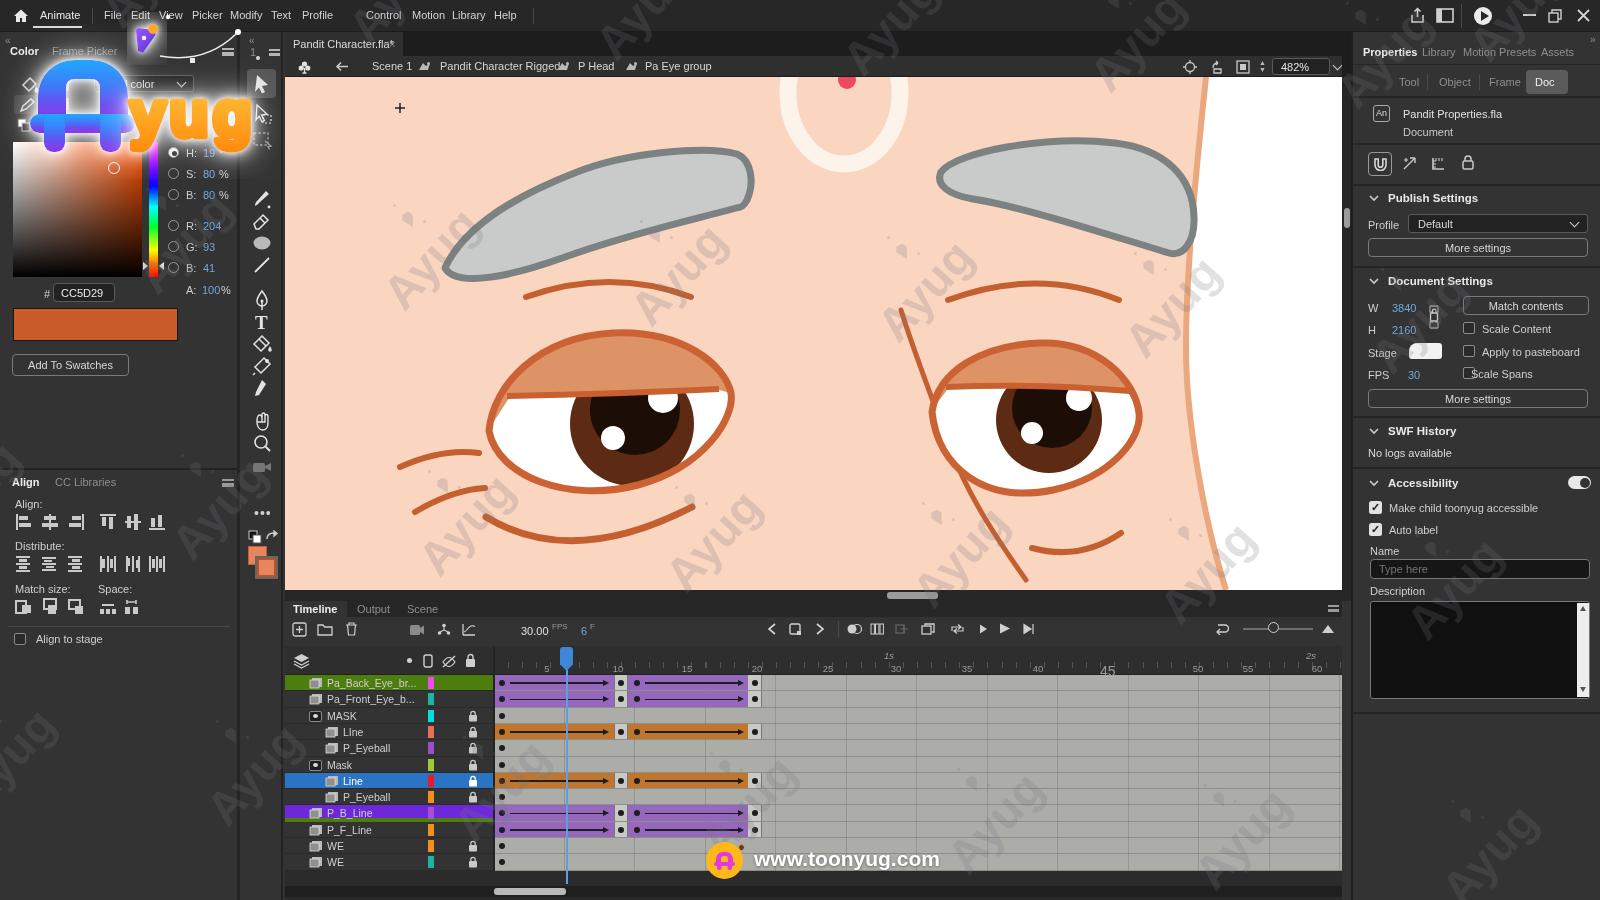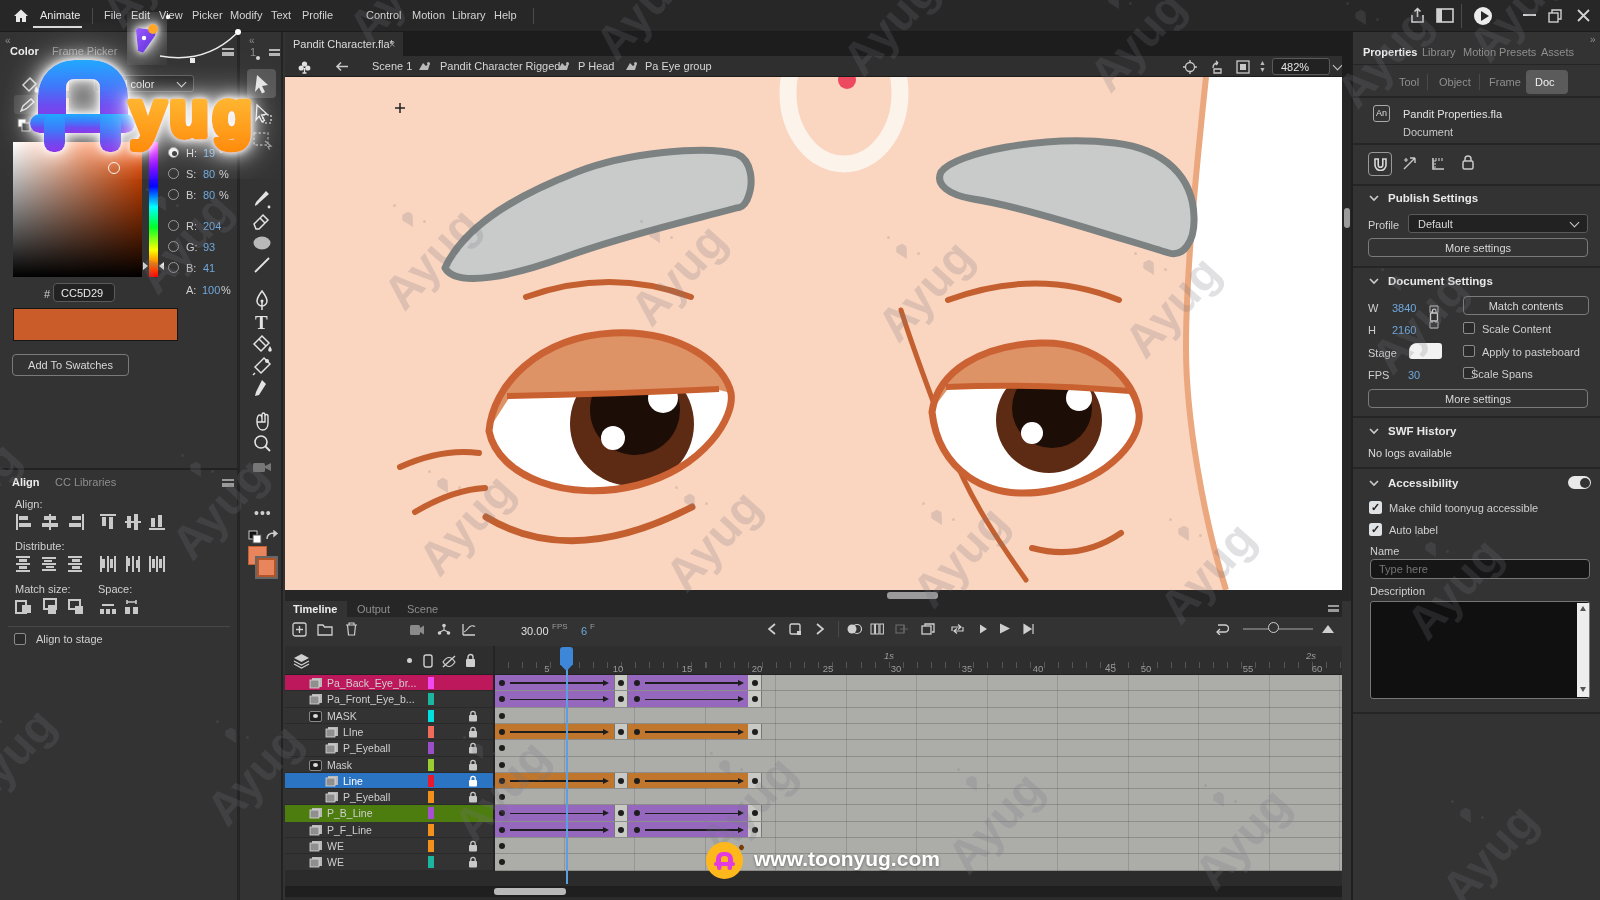--- a/index.html
+++ b/index.html
@@ -508,29 +508,29 @@
 <div class="a" style="left:494px;top:646px;width:848px;height:29px;overflow:hidden">
 <div class="a" style="left:0;top:16px;width:848px;height:6px;background:repeating-linear-gradient(to right,#555 0 1px,transparent 1px 14.1px)"></div>
 <div class="a" style="left:45px;top:17px;width:16px;text-align:center;color:#9a9a9a;font-size:9.5px">5</div>
 <div class="a" style="left:116px;top:17px;width:16px;text-align:center;color:#9a9a9a;font-size:9.5px">10</div>
 <div class="a" style="left:185px;top:17px;width:16px;text-align:center;color:#9a9a9a;font-size:9.5px">15</div>
 <div class="a" style="left:255px;top:17px;width:16px;text-align:center;color:#9a9a9a;font-size:9.5px">20</div>
 <div class="a" style="left:326px;top:17px;width:16px;text-align:center;color:#9a9a9a;font-size:9.5px">25</div>
 <div class="a" style="left:394px;top:17px;width:16px;text-align:center;color:#9a9a9a;font-size:9.5px">30</div>
 <div class="a" style="left:465px;top:17px;width:16px;text-align:center;color:#9a9a9a;font-size:9.5px">35</div>
 <div class="a" style="left:536px;top:17px;width:16px;text-align:center;color:#9a9a9a;font-size:9.5px">40</div>
-<div class="a" style="left:606px;top:17px;width:16px;text-align:right;color:#9a9a9a;font-size:10px">45</div>
-<div class="a" style="left:644px;top:17px;width:16px;text-align:center;color:#9a9a9a;font-size:9.5px">50</div>
+<div class="a" style="left:606px;top:17px;width:16px;text-align:left;color:#9a9a9a;font-size:14px">45</div>
+<div class="a" style="left:696px;top:17px;width:16px;text-align:center;color:#9a9a9a;font-size:9.5px">50</div>
 <div class="a" style="left:746px;top:17px;width:16px;text-align:center;color:#9a9a9a;font-size:9.5px">55</div>
 <div class="a" style="left:815px;top:17px;width:16px;text-align:center;color:#9a9a9a;font-size:9.5px">60</div>
 <div class="a" style="left:390px;top:4px;color:#9a9a9a;font-size:9.5px;font-style:italic">1s</div>
 <div class="a" style="left:812px;top:4px;color:#9a9a9a;font-size:9.5px;font-style:italic">2s</div>
 </div>
 <div class="a" style="left:285px;top:675px;width:1057px;height:196px;background:#333">
-<div class="a" style="left:0;top:0px;width:209px;height:16px;background:#be185d;border-bottom:1px solid #2a2a2a">
+<div class="a" style="left:0;top:0px;width:209px;height:16px;background:#4d7c0f;border-bottom:1px solid #2a2a2a">
 <svg class="a" style="left:24px;top:2px" width="14" height="12" viewBox="0 0 14 12">
         <rect x="3" y="1" width="10" height="9" fill="#b9b9b9"></rect>
         <rect x="1" y="3" width="9" height="8" fill="#8f8f8f" stroke="#ddd" stroke-width="0.8"></rect>
       </svg>
 <div class="a" style="left:42px;top:2px;color:#cfcfcf;font-size:10.5px;white-space:nowrap">Pa_Back_Eye_br...</div>
 <div class="a" style="left:143px;top:2px;width:6px;height:12px;background:#f149f1"></div>
 </div>
 <div class="a" style="left:209px;top:0px;width:848px;height:16px;background:#acaca9;border-bottom:1px solid #8d8d8a">
 <div class="a" style="left:0;top:0;width:848px;height:16px;background:repeating-linear-gradient(to right,transparent 0 69.5px,rgba(70,70,70,0.22) 69.5px 70.5px)"></div>
 <div class="a" style="left:0;top:0;width:120px;height:15px;background:#9568be"></div>
@@ -678,21 +678,21 @@
 <div class="a" style="left:143px;top:2px;width:6px;height:12px;background:#f2901e"></div>
 <svg class="a" style="left:183px;top:2px" width="10" height="12" viewBox="0 0 10 12">
         <rect x="1" y="5" width="8" height="6.5" rx="1" fill="#c9c9c9"></rect>
         <path d="M2.8 5V3.5a2.2 2.2 0 0 1 4.4 0V5" fill="none" stroke="#c9c9c9" stroke-width="1.3"></path>
       </svg>
 </div>
 <div class="a" style="left:209px;top:114px;width:848px;height:16px;background:#acaca9;border-bottom:1px solid #8d8d8a">
 <div class="a" style="left:0;top:0;width:848px;height:16px;background:repeating-linear-gradient(to right,transparent 0 69.5px,rgba(70,70,70,0.22) 69.5px 70.5px)"></div>
 <div class="a" style="left:5px;top:4.8px;width:6px;height:6px;border-radius:50%;background:#1d1d1d"></div>
 </div>
-<div class="a" style="left:0;top:130px;width:209px;height:17px;background:#4d7c0f;border-bottom:4px solid #4d7c0f">
+<div class="a" style="left:0;top:130px;width:209px;height:17px;background:#6d28d9;border-bottom:4px solid #4d7c0f">
 <svg class="a" style="left:24px;top:2px" width="14" height="12" viewBox="0 0 14 12">
         <rect x="3" y="1" width="10" height="9" fill="#b9b9b9"></rect>
         <rect x="1" y="3" width="9" height="8" fill="#8f8f8f" stroke="#ddd" stroke-width="0.8"></rect>
       </svg>
 <div class="a" style="left:42px;top:2px;color:#cfcfcf;font-size:10.5px;white-space:nowrap">P_B_Line</div>
 <div class="a" style="left:143px;top:2px;width:6px;height:12px;background:#a64fd0"></div>
 </div>
 <div class="a" style="left:209px;top:130px;width:848px;height:17px;background:#acaca9;border-bottom:1px solid #8d8d8a">
 <div class="a" style="left:0;top:0;width:848px;height:17px;background:repeating-linear-gradient(to right,transparent 0 69.5px,rgba(70,70,70,0.22) 69.5px 70.5px)"></div>
 <div class="a" style="left:0;top:0;width:120px;height:16px;background:#9568be"></div>

